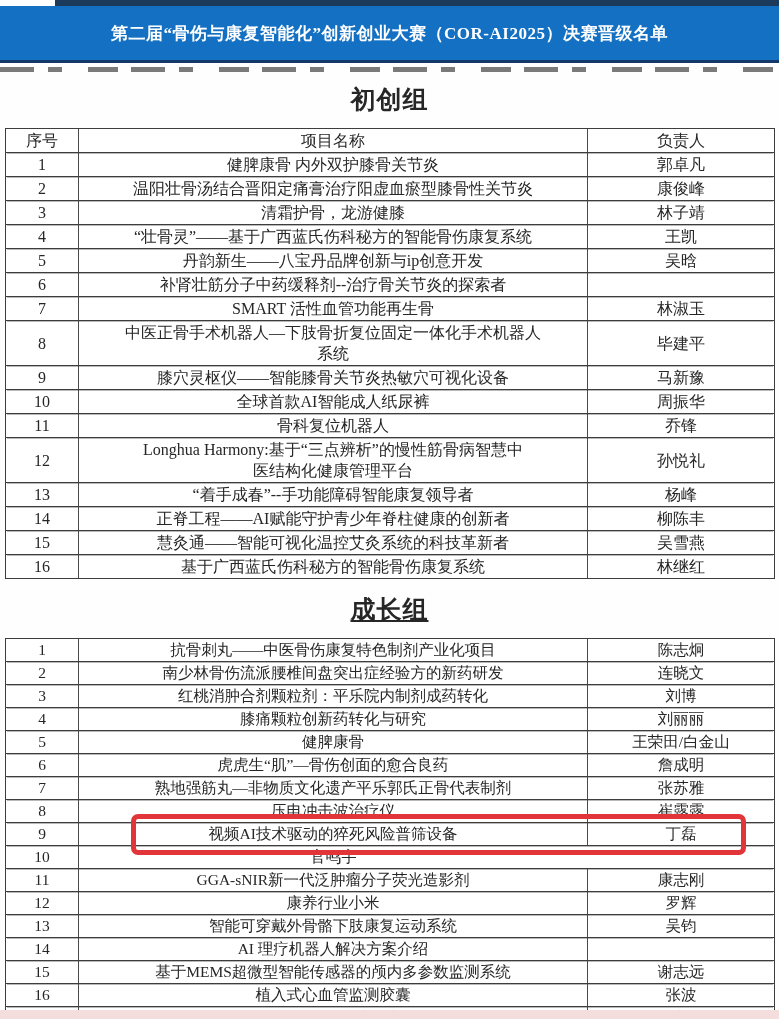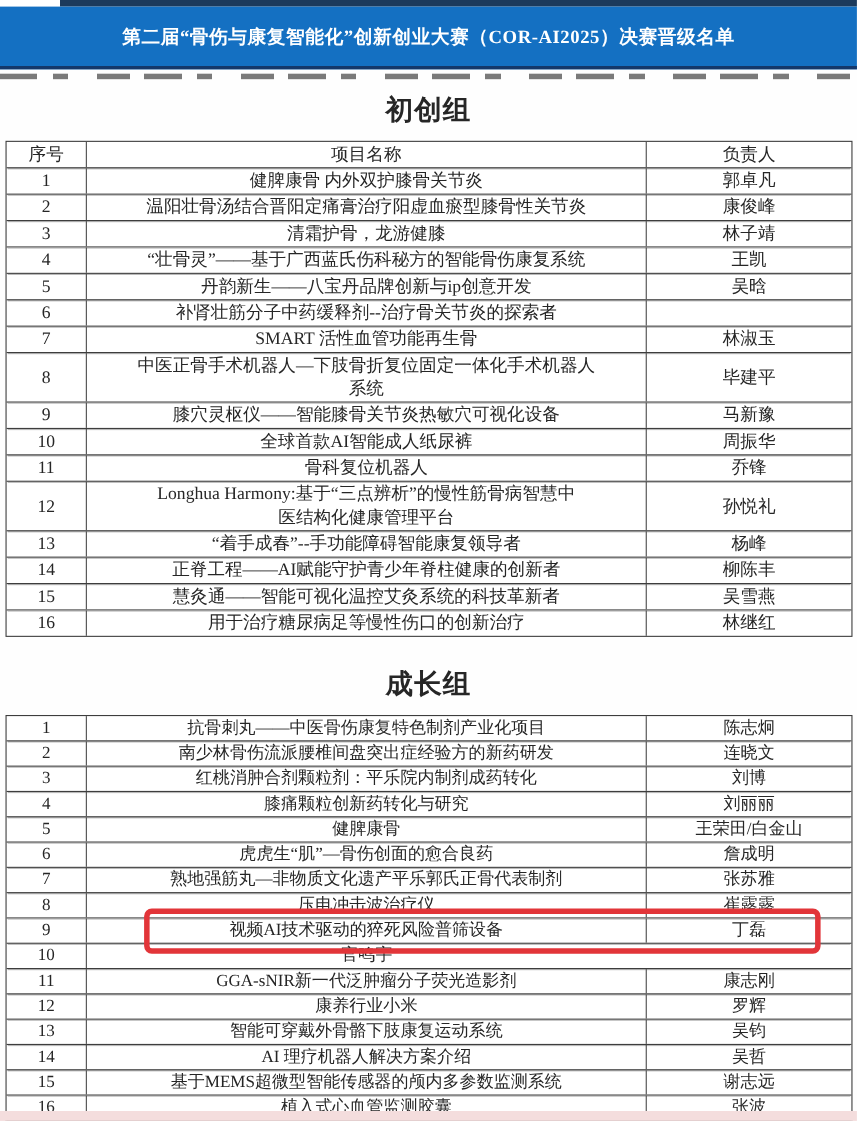--- a/index.html
+++ b/index.html
@@ -46,21 +46,21 @@
       #4e4e4e 48px 62px, transparent 62px 88px,
       #4e4e4e 88px 118px, transparent 118px 131px);
   }
   .group-heading{
     text-align:center;
     font-size:25px;
     font-weight:700;
     letter-spacing:1px;
     margin:11px 0 8px;
   }
-  .section.s1 .group-heading{margin-top:26px;}
+  .section.s1 .group-heading{margin-top:14px;text-decoration:underline;}
   .table{
     margin:12px 4px 0 5px;
     border:1.5px solid var(--table_border);
     background:#fff;
   }
   .row{
     display:grid;
     grid-template-columns:73px 1fr 186px;
     border-bottom:1px solid var(--table_border);
     box-shadow:0 2px 0 -1px rgba(100,100,100,.45);
@@ -186,21 +186,21 @@
           <div class="cell project">正脊工程——AI赋能守护青少年脊柱健康的创新者</div>
           <div class="cell lead">柳陈丰</div>
         </div>
         <div class="row">
           <div class="cell no">15</div>
           <div class="cell project">慧灸通——智能可视化温控艾灸系统的科技革新者</div>
           <div class="cell lead">吴雪燕</div>
         </div>
         <div class="row">
           <div class="cell no">16</div>
-          <div class="cell project">用于治疗糖尿病足等慢性伤口的创新治疗</div>
+          <div class="cell project">基于广西蓝氏伤科秘方的智能骨伤康复系统</div>
           <div class="cell lead">林继红</div>
         </div>
       </div>
   </div>
 </div>
 
 <div class="section s1">
   <div class="group-heading">成长组</div>
   <div class="table t2">
     <div class="rows">
@@ -265,21 +265,20 @@
           <div class="cell lead">罗辉</div>
         </div>
         <div class="row">
           <div class="cell no">13</div>
           <div class="cell project">智能可穿戴外骨骼下肢康复运动系统</div>
           <div class="cell lead">吴钧</div>
         </div>
         <div class="row">
           <div class="cell no">14</div>
           <div class="cell project">AI 理疗机器人解决方案介绍</div>
-          <div class="cell lead">吴哲</div>
         </div>
         <div class="row">
           <div class="cell no">15</div>
           <div class="cell project">基于MEMS超微型智能传感器的颅内多参数监测系统</div>
           <div class="cell lead">谢志远</div>
         </div>
         <div class="row">
           <div class="cell no">16</div>
           <div class="cell project">植入式心血管监测胶囊</div>
           <div class="cell lead">张波</div>

